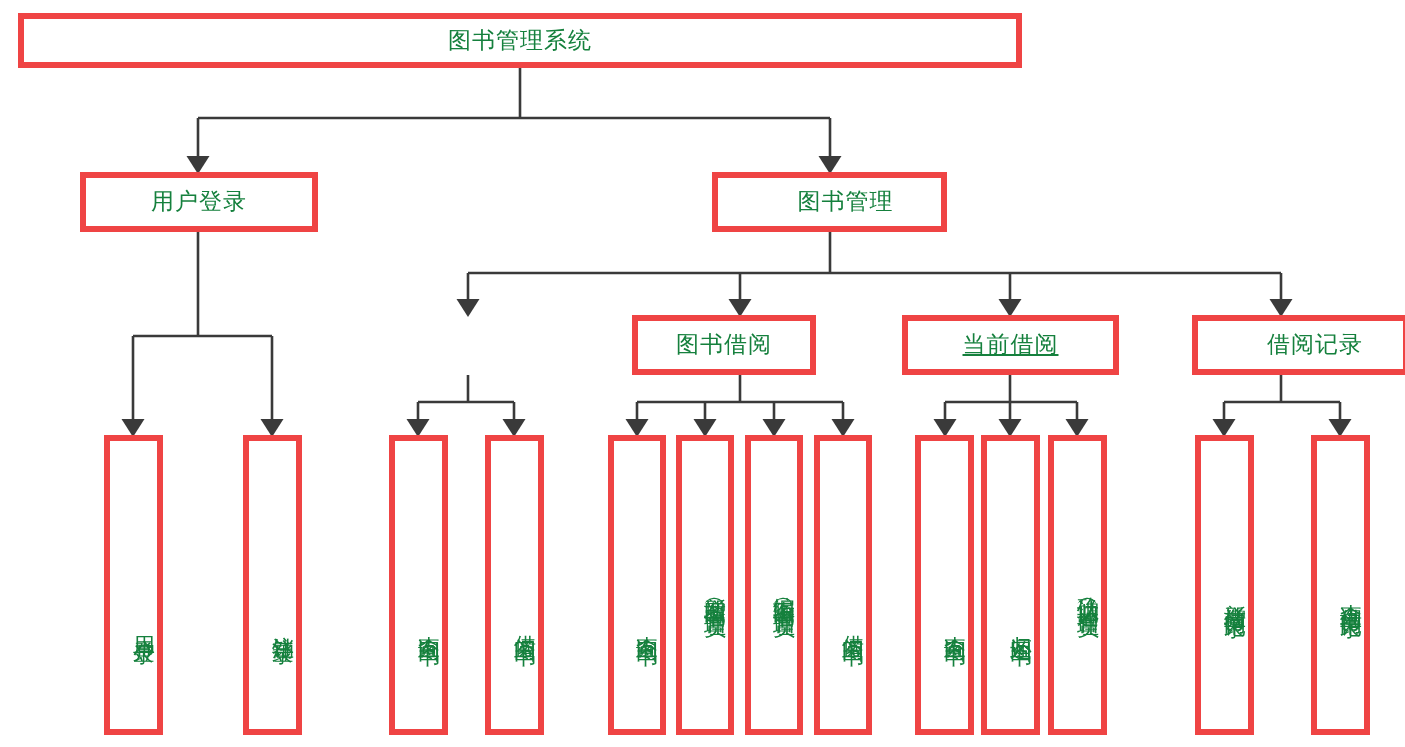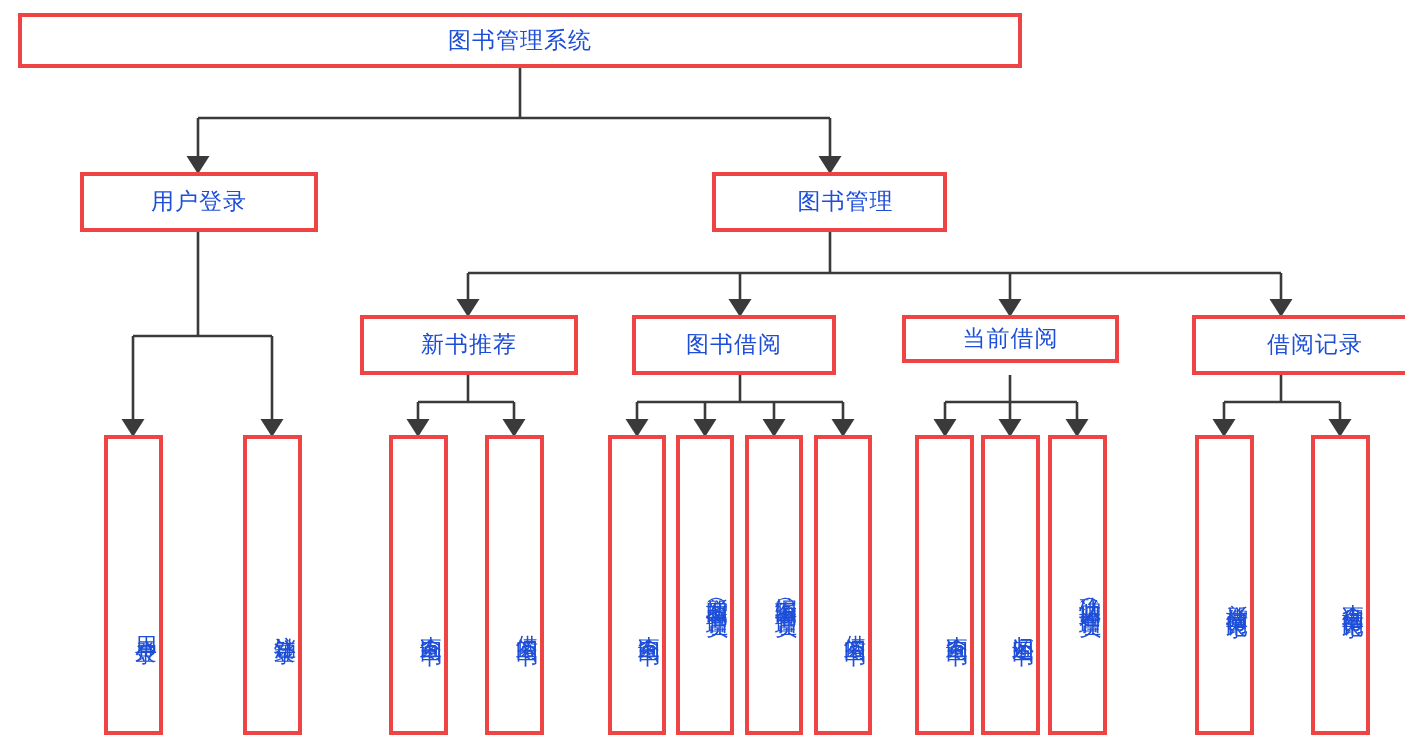--- a/index.html
+++ b/index.html
@@ -23,25 +23,25 @@
     left: 0;
     top: 0;
     width: 1405px;
     height: 747px;
     pointer-events: none;
   }
   .node {
     position: absolute;
     box-sizing: border-box;
     background: #ffffff;
-    border: 4px solid #ef4444;
+    border: 6px solid #ef4444;
     display: flex;
     align-items: center;
     justify-content: center;
-    color: #1d4ed8;
+    color: #15803d;
     line-height: 1.18;
   }
   .node.horiz {
     font-size: 23px;
     letter-spacing: 1px;
   }
   .node.vert {
     writing-mode: vertical-rl;
     text-orientation: upright;
     font-size: 22px;
@@ -131,27 +131,24 @@
     <span class="label">图书管理系统</span>
   </div>
 
   <div class="node horiz" style="left:80px; top:172px; width:238px; height:60px;">
     <span class="label">用户登录</span>
   </div>
   <div class="node horiz" style="left:712px; top:172px; width:235px; height:60px;padding-left:32px;">
     <span class="label">图书管理</span>
   </div>
 
-  <div class="node horiz" style="left:360px; top:315px; width:218px; height:60px;">
-    <span class="label">新书推荐</span>
-  </div>
-  <div class="node horiz" style="left:632px; top:315px; width:204px; height:60px;">
+  <div class="node horiz" style="left:632px; top:315px; width:184px; height:60px;">
     <span class="label">图书借阅</span>
   </div>
-  <div class="node horiz" style="left:902px; top:315px; width:217px; height:48px;">
+  <div class="node horiz" style="left:902px; top:315px; width:217px; height:60px;text-decoration:underline;">
     <span class="label">当前借阅</span>
   </div>
   <div class="node horiz" style="left:1192px; top:315px; width:217px; height:60px;padding-left:29px;">
     <span class="label">借阅记录</span>
   </div>
 
   <div class="node vert tall-pad" style="left:104px; top:435px; width:59px; height:300px;">
     <span class="label">用户登录</span>
   </div>
   <div class="node vert tall-pad" style="left:243px; top:435px; width:59px; height:300px;">

